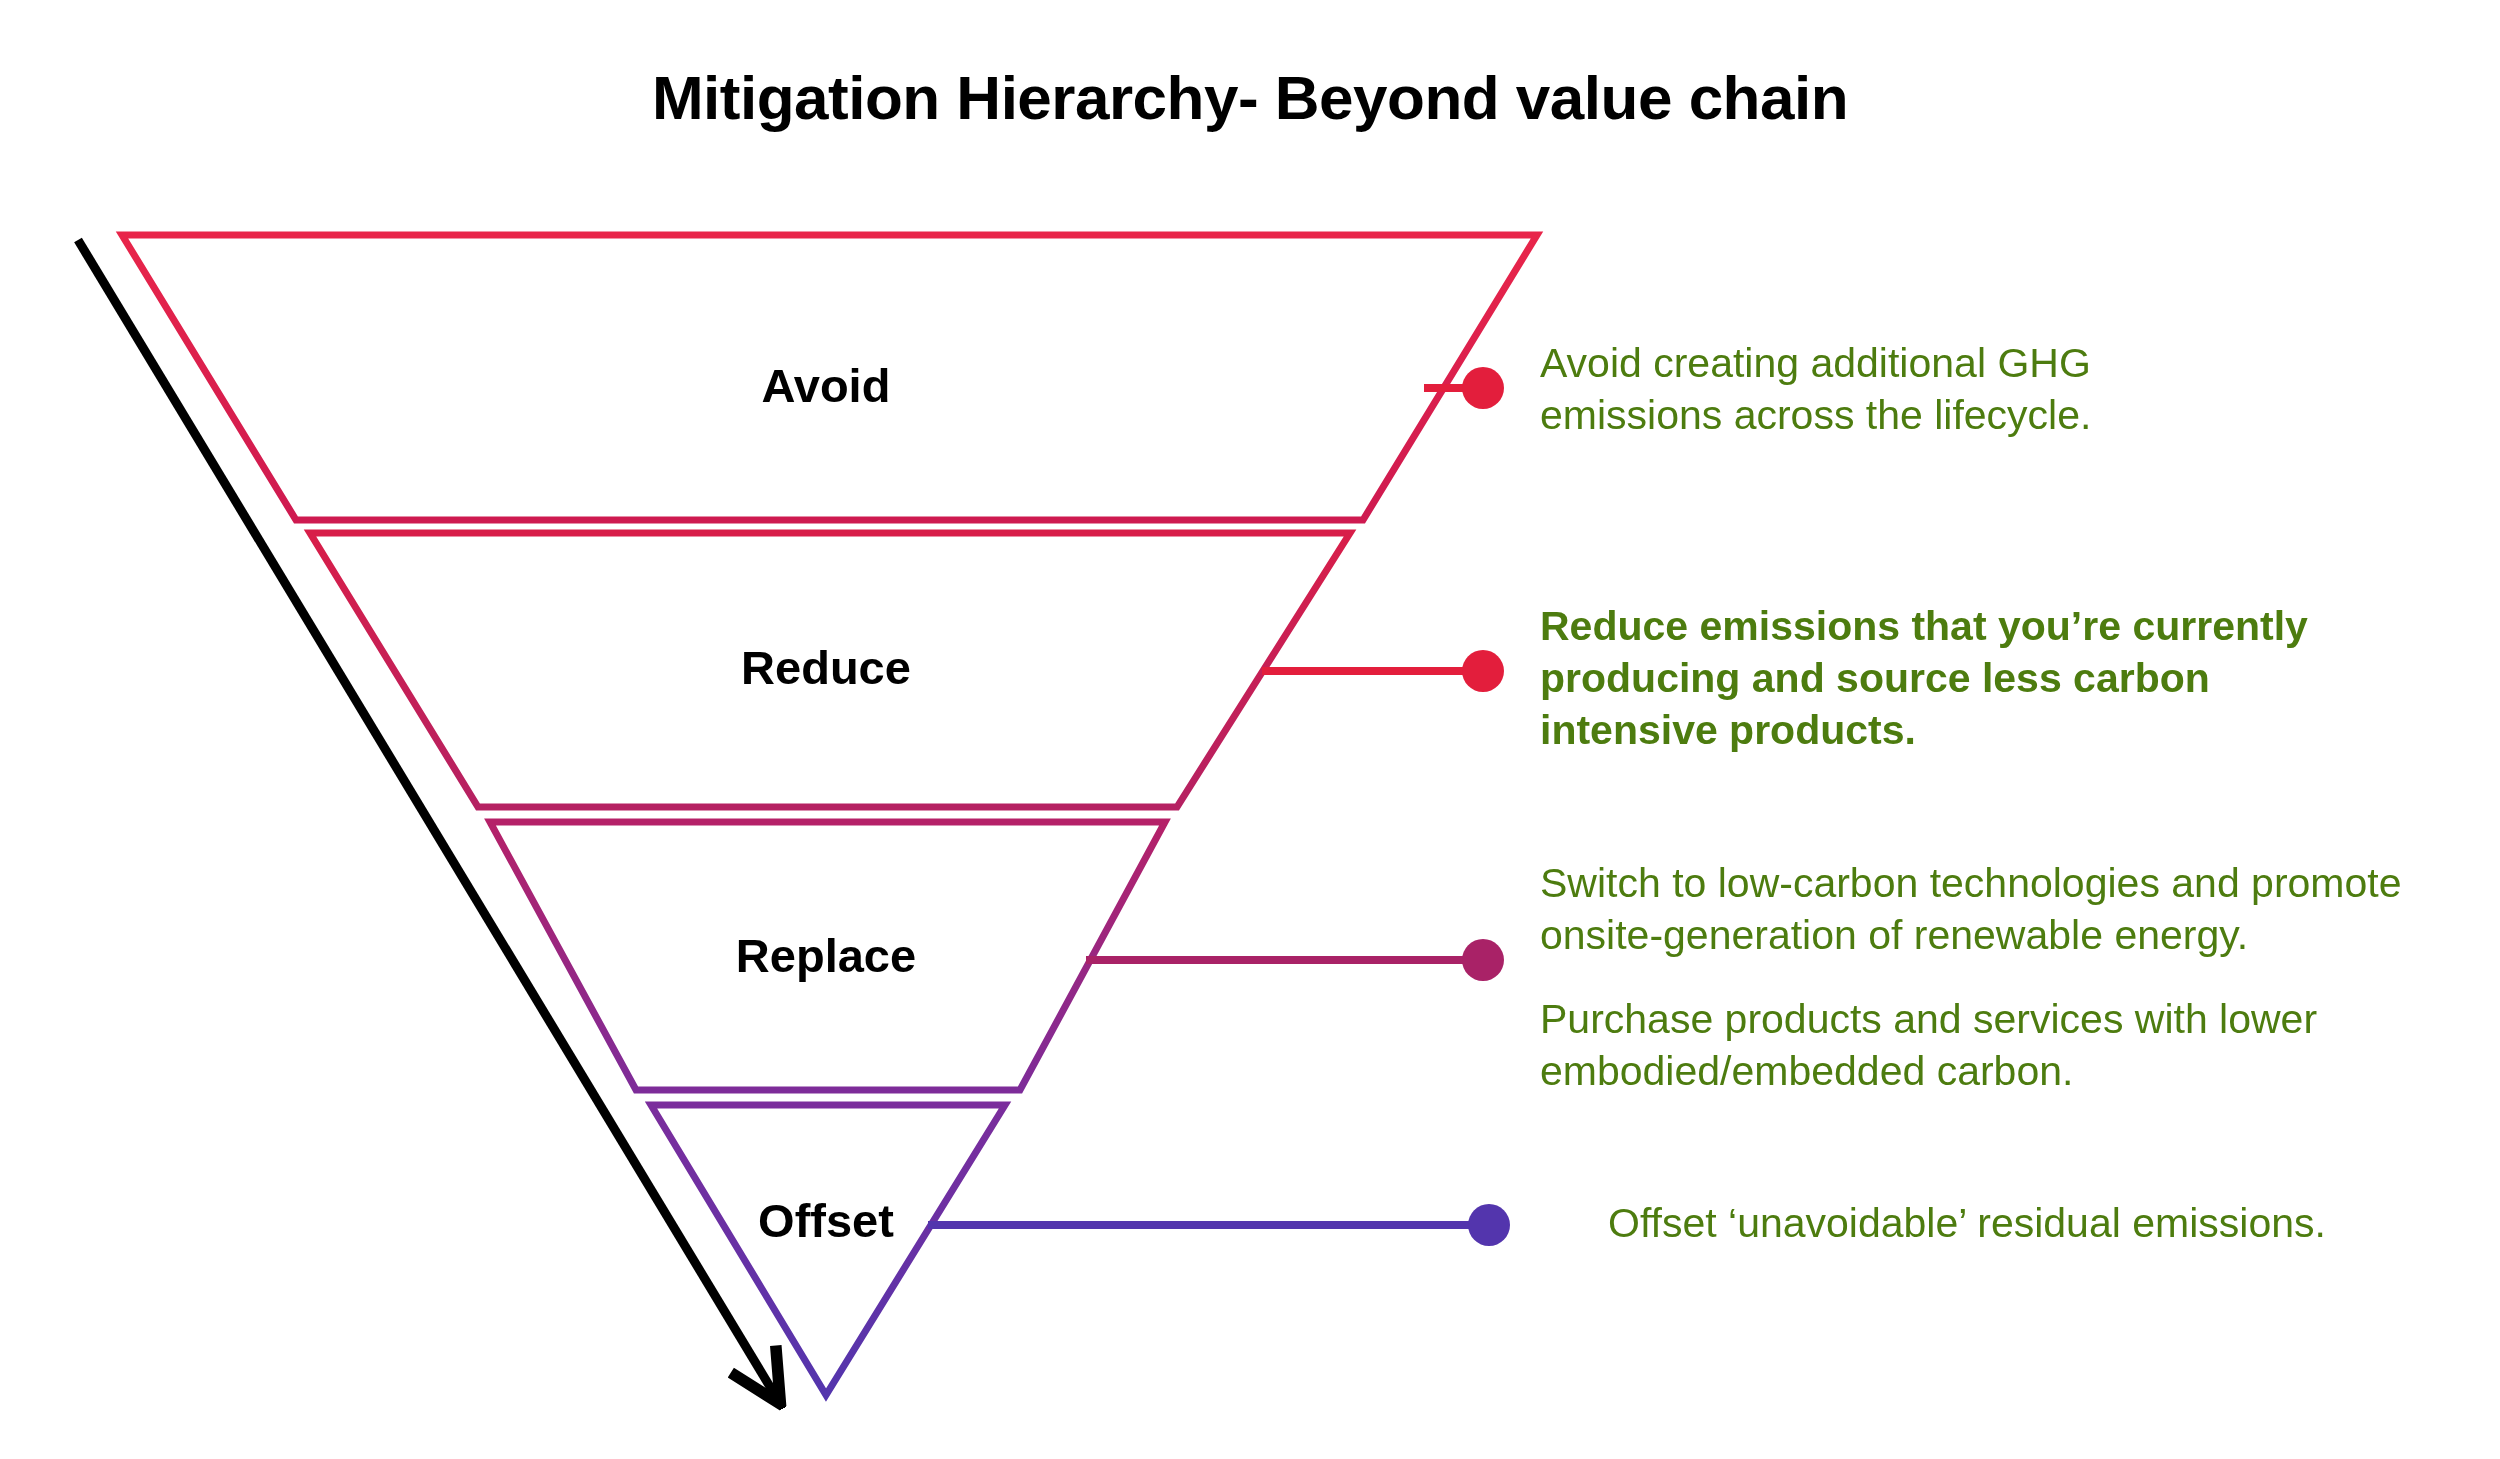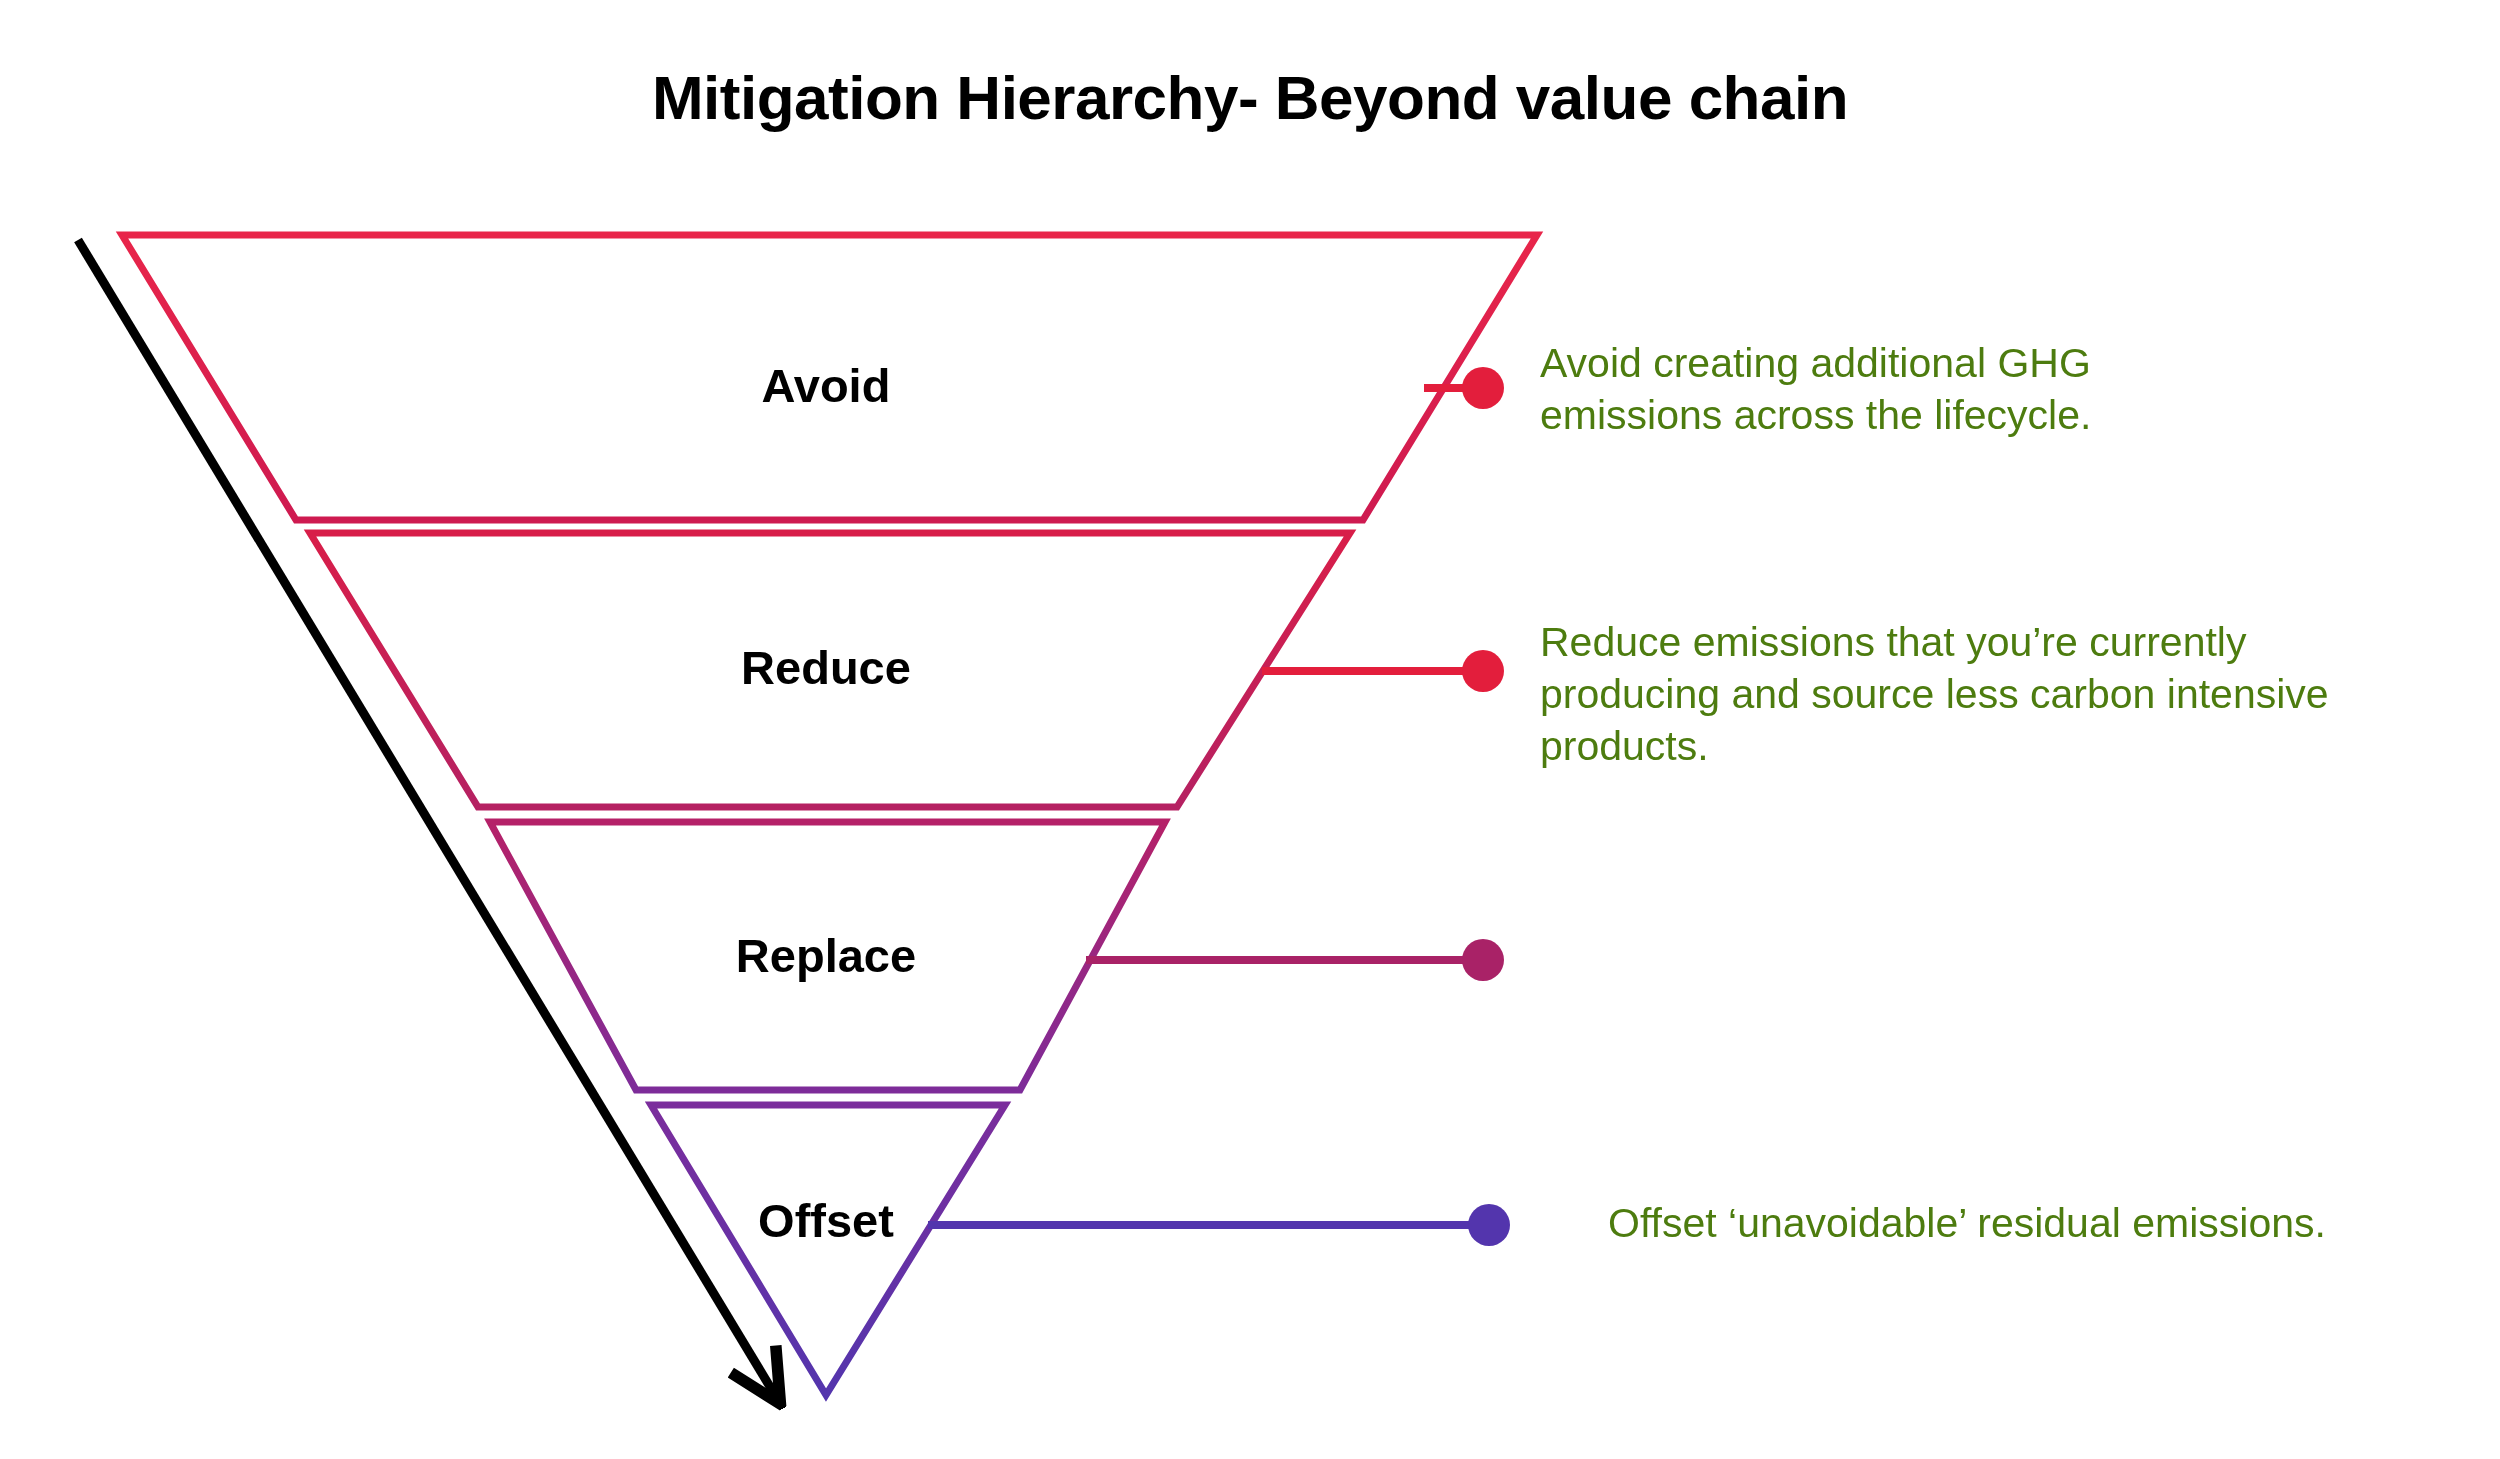--- a/index.html
+++ b/index.html
@@ -48,21 +48,21 @@
   .ann-block {
     position: absolute;
     font-family: "Liberation Sans", sans-serif;
     font-size: 41px;
     line-height: 1.27;
     color: #4d7c0f;
   }
   .ann-para { margin: 0; }
   .ann-para + .ann-para { margin-top: 32px; }
   #ann-0 { left: 1540px; top: 325px; width: 700px; }
-  #ann-1 { left: 1540px; top: 604px; width: 800px; }
+  #ann-1 { left: 1540px; top: 588px; width: 800px; font-weight: bold; }
   #ann-2 { left: 1540px; top: 845px; width: 940px; }
   #ann-3 { left: 1608px; top: 1185px; width: 900px; }
 </style>
 </head>
 <body>
 
 <div id="stage">
 
   <div id="page-title">Mitigation Hierarchy- Beyond value chain</div>
 
@@ -117,18 +117,22 @@
   </svg>
 
   <div class="ann-block" id="ann-0">
     <p class="ann-para">Avoid creating additional GHG emissions across the lifecycle.</p>
   </div>
 
   <div class="ann-block" id="ann-1">
     <p class="ann-para">Reduce emissions that you’re currently producing and source less carbon intensive products.</p>
   </div>
 
+  <div class="ann-block" id="ann-2">
+    <p class="ann-para">Switch to low-carbon technologies and promote onsite-generation of renewable energy.</p>
+    <p class="ann-para">Purchase products and services with lower embodied/embedded carbon.</p>
+  </div>
 
   <div class="ann-block" id="ann-3">
     <p class="ann-para">Offset ‘unavoidable’ residual emissions.</p>
   </div>
 
 </div>
 
 </body></html>

